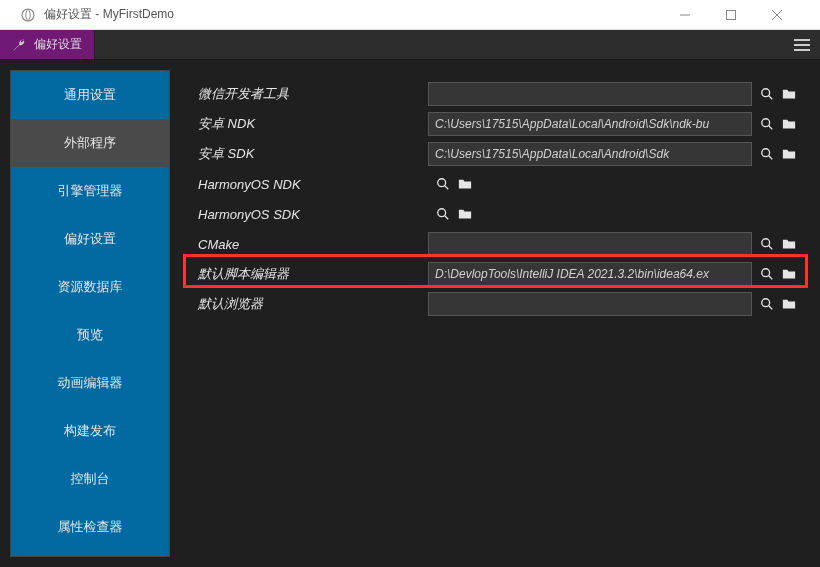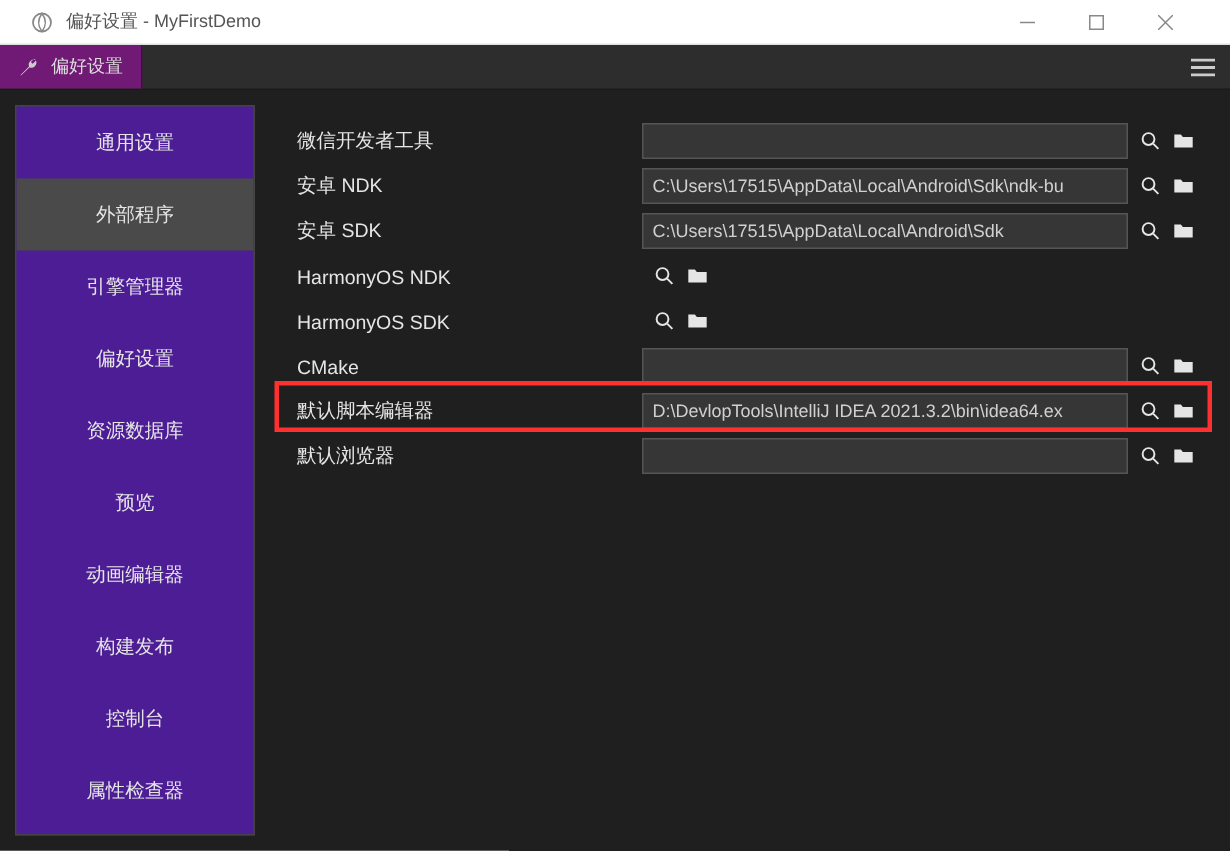--- a/index.html
+++ b/index.html
@@ -58,35 +58,36 @@
     .content {
       display: flex;
       height: 507px;
       background: #1f1f1f;
       padding: 10px;
       gap: 8px;
     }
     .sidebar {
       width: 160px;
       border: 1px solid #444;
-      background: #4c1d95;
+      background: #0369a1;
       overflow: hidden;
     }
     .sidebar-item {
       height: 48px;
       display: flex; align-items: center; justify-content: center;
       color: #e5e5e5;
       font-size: 13px;
       cursor: pointer;
     }
     .sidebar-item.active { background: #4a4a4a; }
     .main {
       flex: 1;
       padding: 10px 10px 10px 20px;
       position: relative;
+      font-style: italic;
     }
     .form-row {
       display: flex;
       align-items: center;
       height: 28px;
       margin-bottom: 2px;
     }
     .form-label {
       width: 230px;
       color: #e5e5e5;

